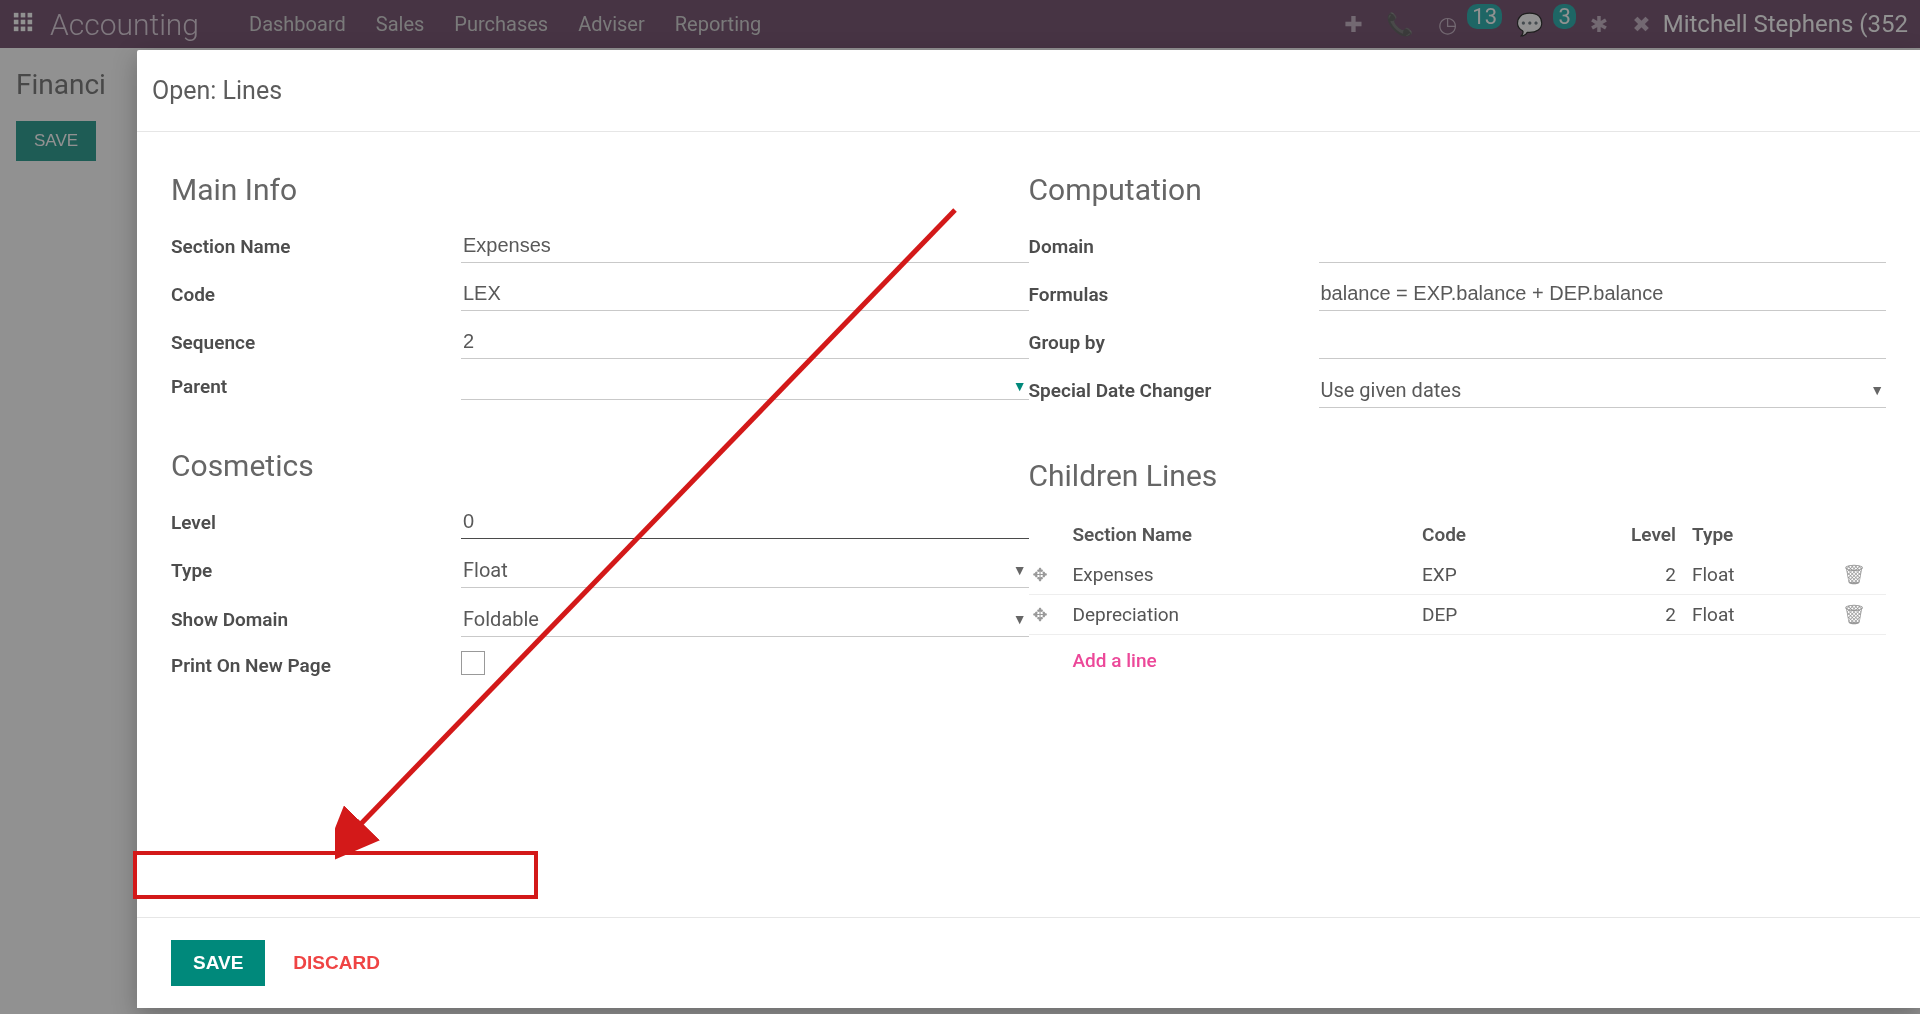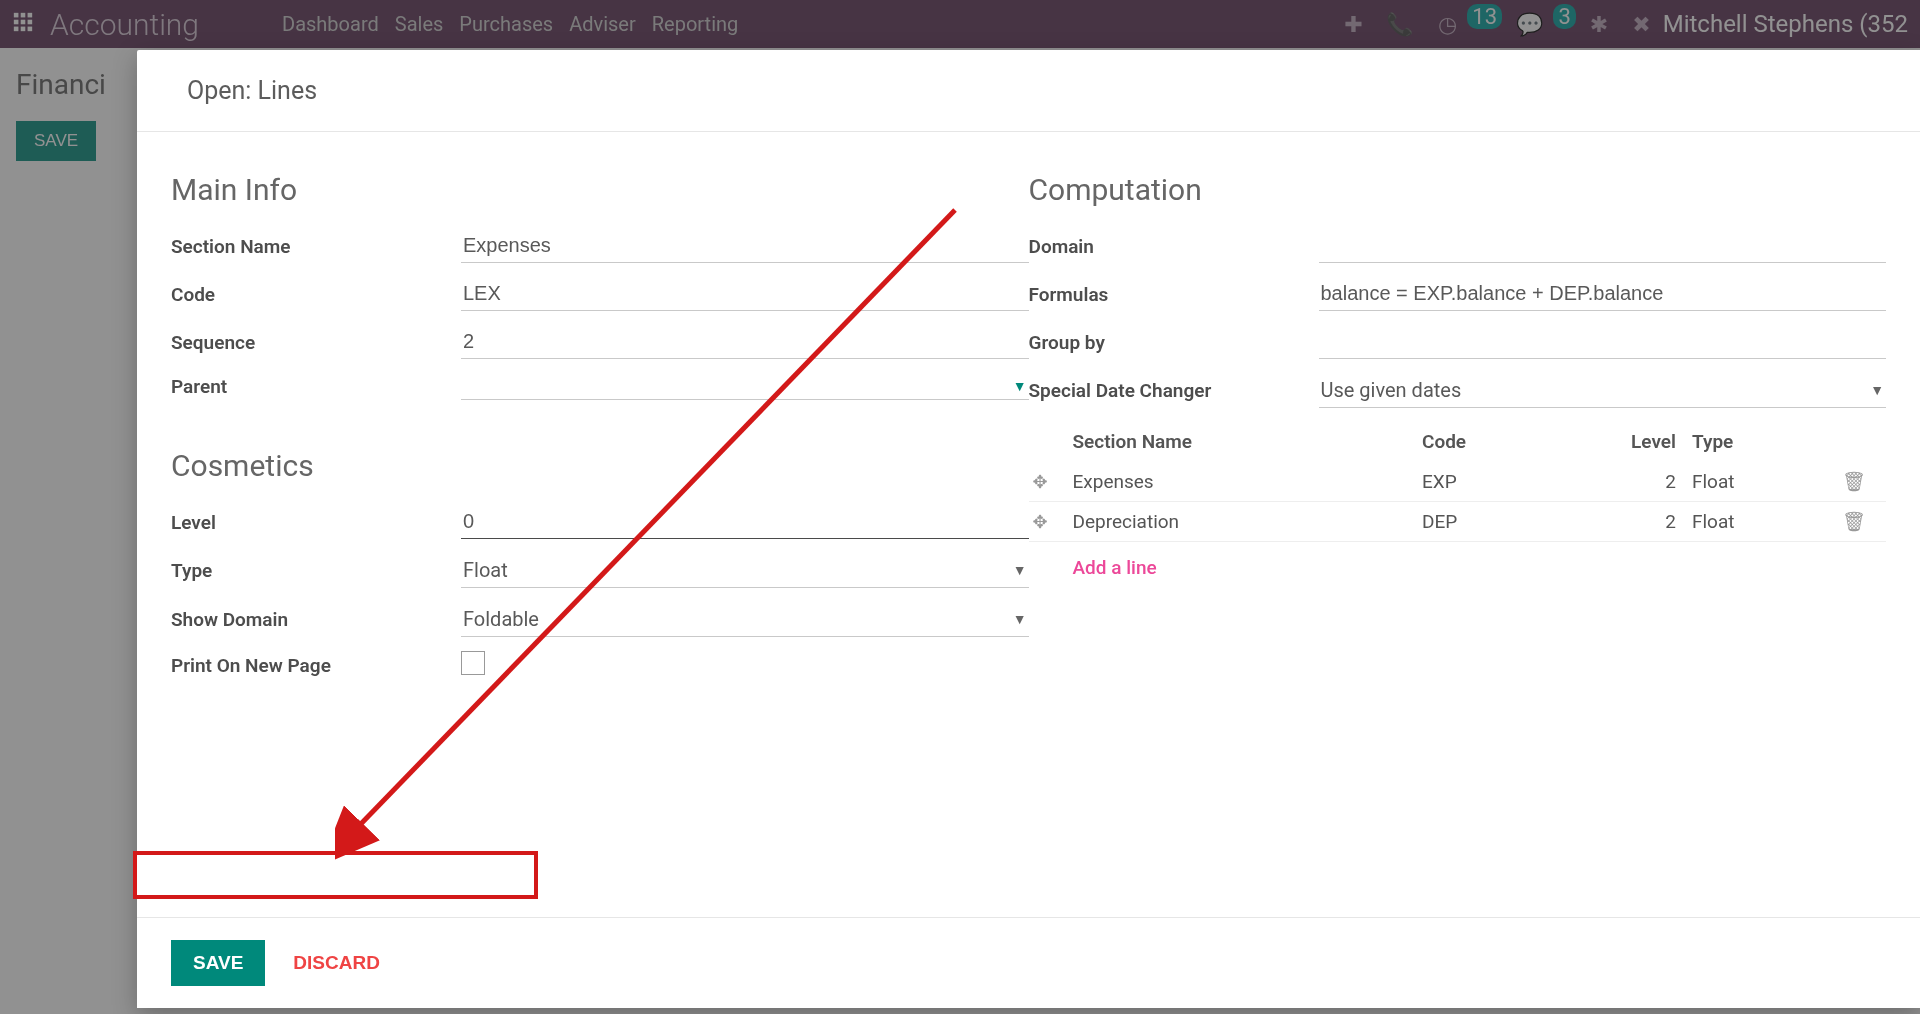--- a/index.html
+++ b/index.html
@@ -27,21 +27,21 @@
   margin-right: 16px;
   color: #fff;
   font-size: 22px;
 }
 .topbar .brand {
   font-size: 30px;
   font-weight: 300;
   color: #d8c8d6;
   margin-right: 50px;
 }
-.topbar .nav { display: flex; gap: 16px; margin-left: 33px; }
+.topbar .nav { display: flex; gap: 30px; }
 .topbar .nav a { color: #ccc; font-size: 20px; cursor: pointer; }
 .topbar .spacer { flex: 1; }
 .topbar .right-icons { display: flex; align-items: center; gap: 24px; color: #bda6ba; }
 .topbar .right-icons span { position: relative; font-size: 22px; }
 .badge {
   position: absolute; top: -8px; right: -10px;
   background: #00a09d; color: #fff; font-size: 12px;
   border-radius: 10px; padding: 0 5px; line-height: 16px; min-width: 16px; text-align: center;
 }
 .topbar .user { color: #fff; font-size: 24px; margin-left: 12px; white-space: nowrap; }
@@ -67,21 +67,21 @@
   left: 137px;
   right: 0;
   height: 958px;
   background: #fff;
   border-radius: 2px 0 0 0;
   box-shadow: 0 8px 24px rgba(0,0,0,0.25);
   display: flex;
   flex-direction: column;
 }
 .modal-header {
-  padding: 26px 50px;
+  padding: 26px 15px;
   border-bottom: 1px solid #e6e6e6;
 }
 .modal-title { font-size: 25px; color: #5c5c5c; font-weight: 400; }
 
 .modal-body {
   flex: 1;
   padding: 40px 34px 20px;
   display: flex;
   overflow: auto;
 }
@@ -278,20 +278,21 @@
       <div class="field-row">
         <label>Special Date Changer</label>
         <div class="control">
           <div class="select-control">
             <span>Use given dates</span>
             <span class="caret" style="color:#666">▼</span>
           </div>
         </div>
       </div>
 
+      <h2 class="section-heading" style="margin-top:50px">Children Lines</h2>
 
       <div class="table-wrap">
         <div class="table-head">
           <div></div>
           <div>Section Name</div>
           <div>Code</div>
           <div class="right-num">Level</div>
           <div>Type</div>
           <div></div>
         </div>

